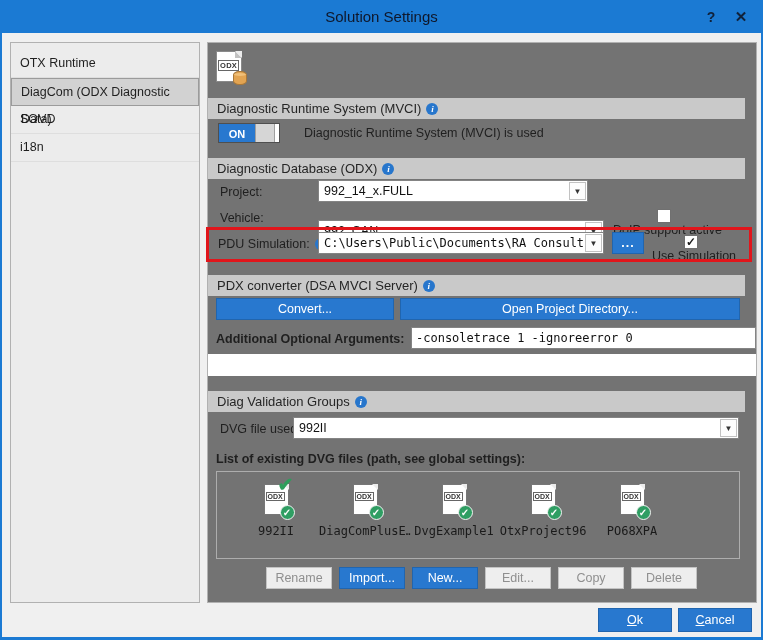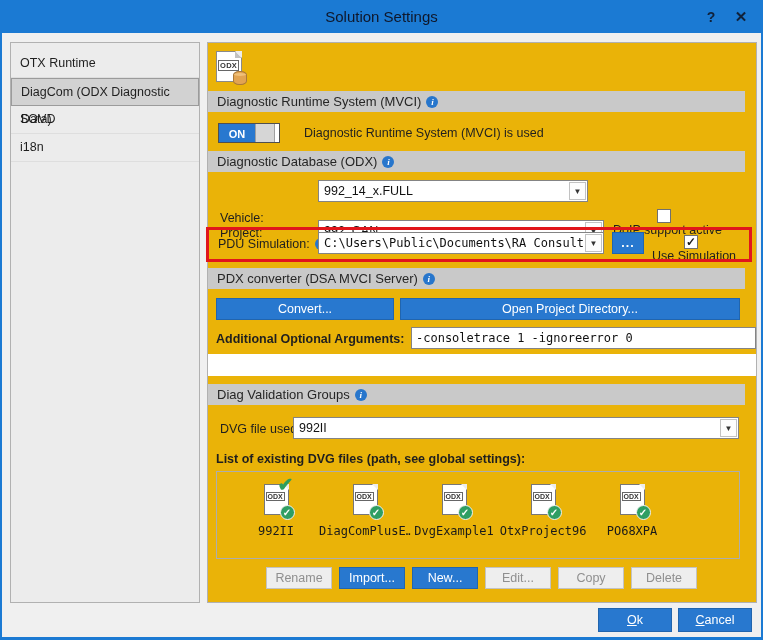--- a/index.html
+++ b/index.html
@@ -32,21 +32,21 @@
   .side-item {
     height:28px; line-height:27px; padding-left:9px; font-size:12.5px; color:#1f1f1f;
     border-bottom:1px solid #dedede; cursor:pointer; background:#ececec;
   }
   .side-item.selected {
     background:#d2d2d2; border:1px solid #9b9b9b;
   }
   
   .main {
     position:absolute; left:205px; top:40px; width:550px; height:561px;
-    background:#eab308; border:1px solid #b1b1b1;
+    background:#737373; border:1px solid #b1b1b1;
   }
   .page-header { position:absolute; left:8px; top:8px; display:flex; align-items:center; }
   .page-title { font-size:19px; color:#191919; margin-left:13px; letter-spacing:0.2px; }
   
   .odx-doc { position:relative; width:26px; height:31px; background:#fff; border:1px solid #8a8a8a; }
   .odx-doc .fold {
     position:absolute; top:-1px; right:-1px; width:0; height:0;
     border-top:7px solid #ececec; border-left:7px solid transparent;
   }
   .odx-doc .fold-line {
@@ -61,21 +61,21 @@
     position:absolute; right:-6px; bottom:-4px; width:14px; height:14px;
     background:#e2a452; border:1px solid #a8783a; border-radius:6px/4px;
   }
   .odx-doc .cylinder::before {
     content:""; position:absolute; left:0; right:0; top:1px; height:3px;
     border-radius:50%; background:#f0c07a;
   }
   
   .sec-bar {
     position:absolute; left:0; width:537px; height:21px; background:#c9c9c9;
-    line-height:21px; padding-left:9px; font-size:13px; color:#262626;
+    line-height:21px; padding-left:9px; font-size:13px; color:#262626;margin-top:7px;
   }
   .info-icon {
     display:inline-block; width:12px; height:12px; border-radius:50%;
     background:#2776cc; color:#fff; font-size:9px; font-weight:700; font-style:italic;
     text-align:center; line-height:12px; vertical-align:1px; margin-left:5px; cursor:pointer;
     font-family:"Liberation Serif", serif;
   }
   
   .toggle-row { position:absolute; left:10px; top:80px; display:flex; align-items:center; }
   .toggle { width:62px; height:20px; border:1px solid #4f4f4f; background:#fff; display:flex; cursor:pointer; }
@@ -195,21 +195,21 @@
         <div class="on">ON</div>
         <div class="knob"></div>
       </div>
       <div class="toggle-label">Diagnostic Runtime System (MVCI) is used</div>
     </div>
 
     <div class="sec-bar" style="top:108px;">
       <span>Diagnostic Database (ODX)</span><span class="info-icon">i</span>
     </div>
 
-    <div class="f-label" style="left:12px; top:142px;margin-top:41px;">Project:</div>
+    <div class="f-label" style="left:12px; top:142px;">Project:</div>
     <div class="combo" style="left:110px; top:137px; width:270px;">
       <div class="val">992_14_x.FULL</div>
       <div class="arrow">▼</div>
     </div>
 
     <div class="f-label" style="left:12px; top:168px;">Vehicle:</div>
     <div class="combo" style="left:110px; top:177px; width:286px;">
       <div class="val">992_CAN</div>
       <div class="arrow">▼</div>
     </div>

